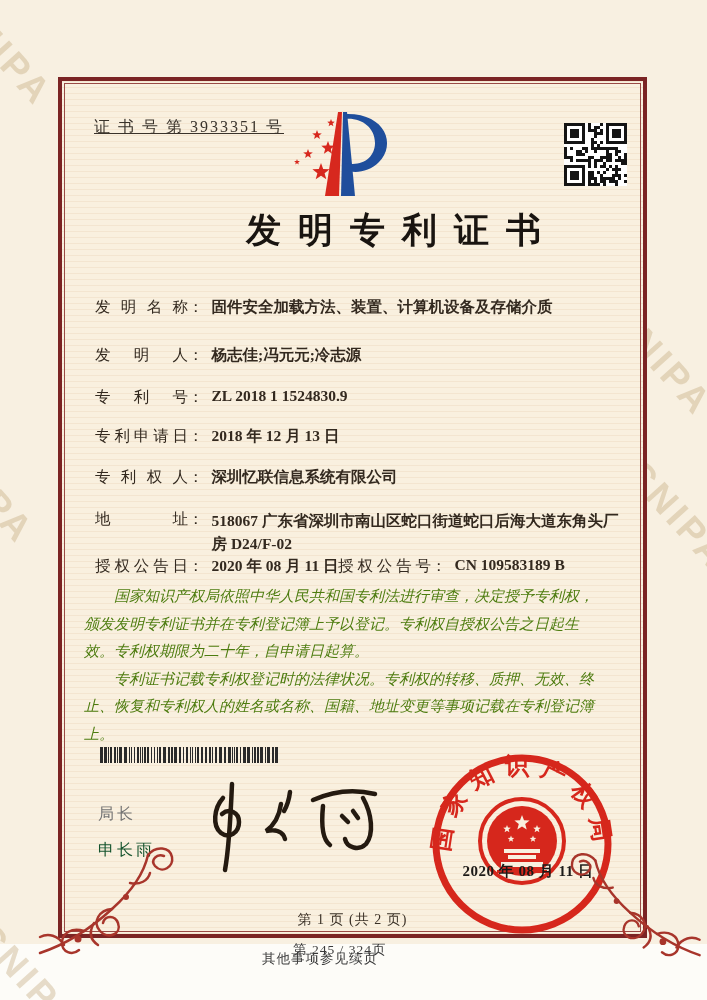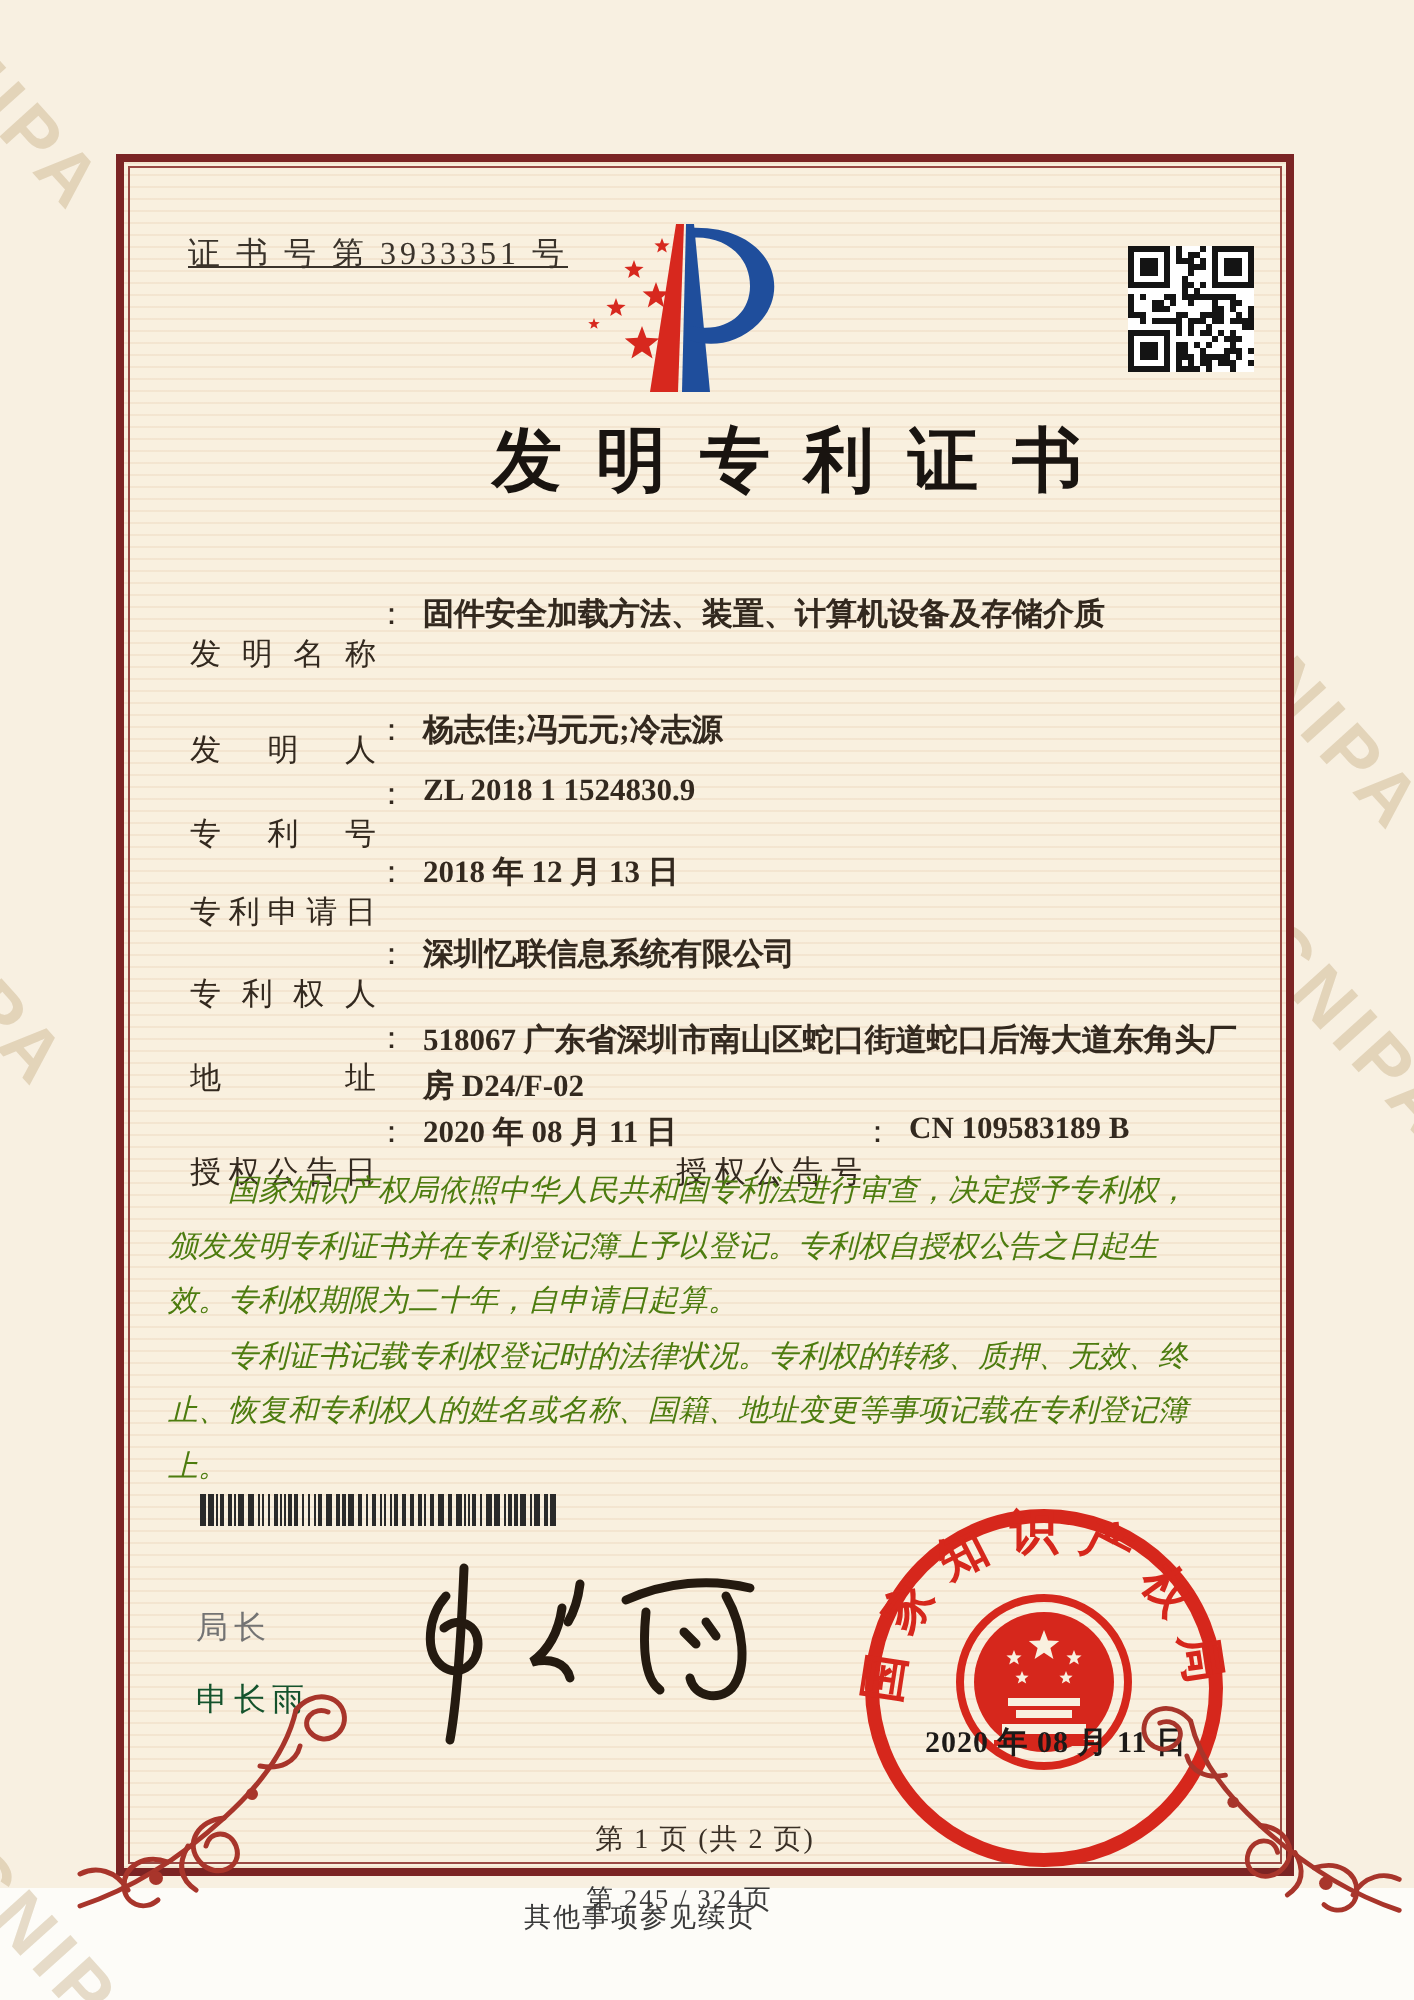--- a/index.html
+++ b/index.html
@@ -36,21 +36,21 @@
   .cert-no{position:absolute;left:94px;top:117px;font-size:16px;letter-spacing:2px;color:#3a332b;text-decoration:underline;}
   .logo{position:absolute;left:287px;top:110px;}
   .qr{position:absolute;left:564px;top:123px;background:#ffffff;}
   .title{
     position:absolute;left:58px;top:207px;width:589px;text-align:center;
     font-size:35px;font-weight:bold;letter-spacing:17px;padding-left:33px;box-sizing:border-box;
     color:#191410;
     margin-left:33px;
   }
   .row{position:absolute;left:95px;width:525px;font-size:15.5px;display:flex;align-items:flex-start;color:#33291f;}
-  .flabel{display:inline-block;width:93px;text-align:justify;text-align-last:justify;flex:none;margin-top:20px;}
+  .flabel{display:inline-block;width:93px;text-align:justify;text-align-last:justify;flex:none;}
   .fcolon{flex:none;margin-right:8px;}
   .fvalue{display:inline-block;font-weight:bold;}
   .fvalue.addr{width:418px;line-height:23px;}
   .r1{top:297px;} .r2{top:345px;align-items:center;} .r3{top:387px;} .r4{top:426px;} .r5{top:467px;} .r6{top:509px;}
   .r7{top:556px;left:95px;width:525px;position:absolute;font-size:15.5px;color:#33291f;}
   .r7 .pair{position:absolute;top:0;display:flex;}
   .r7 .p1{left:0;} .r7 .p2{left:243px;}
   .paras{
     position:absolute;left:84px;top:583px;width:521px;
     font-size:15px;line-height:27.5px;font-style:italic;color:#4d7c0f;

